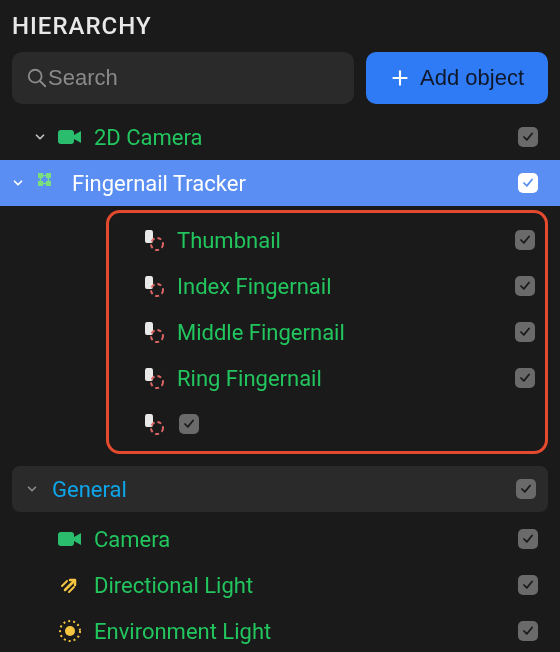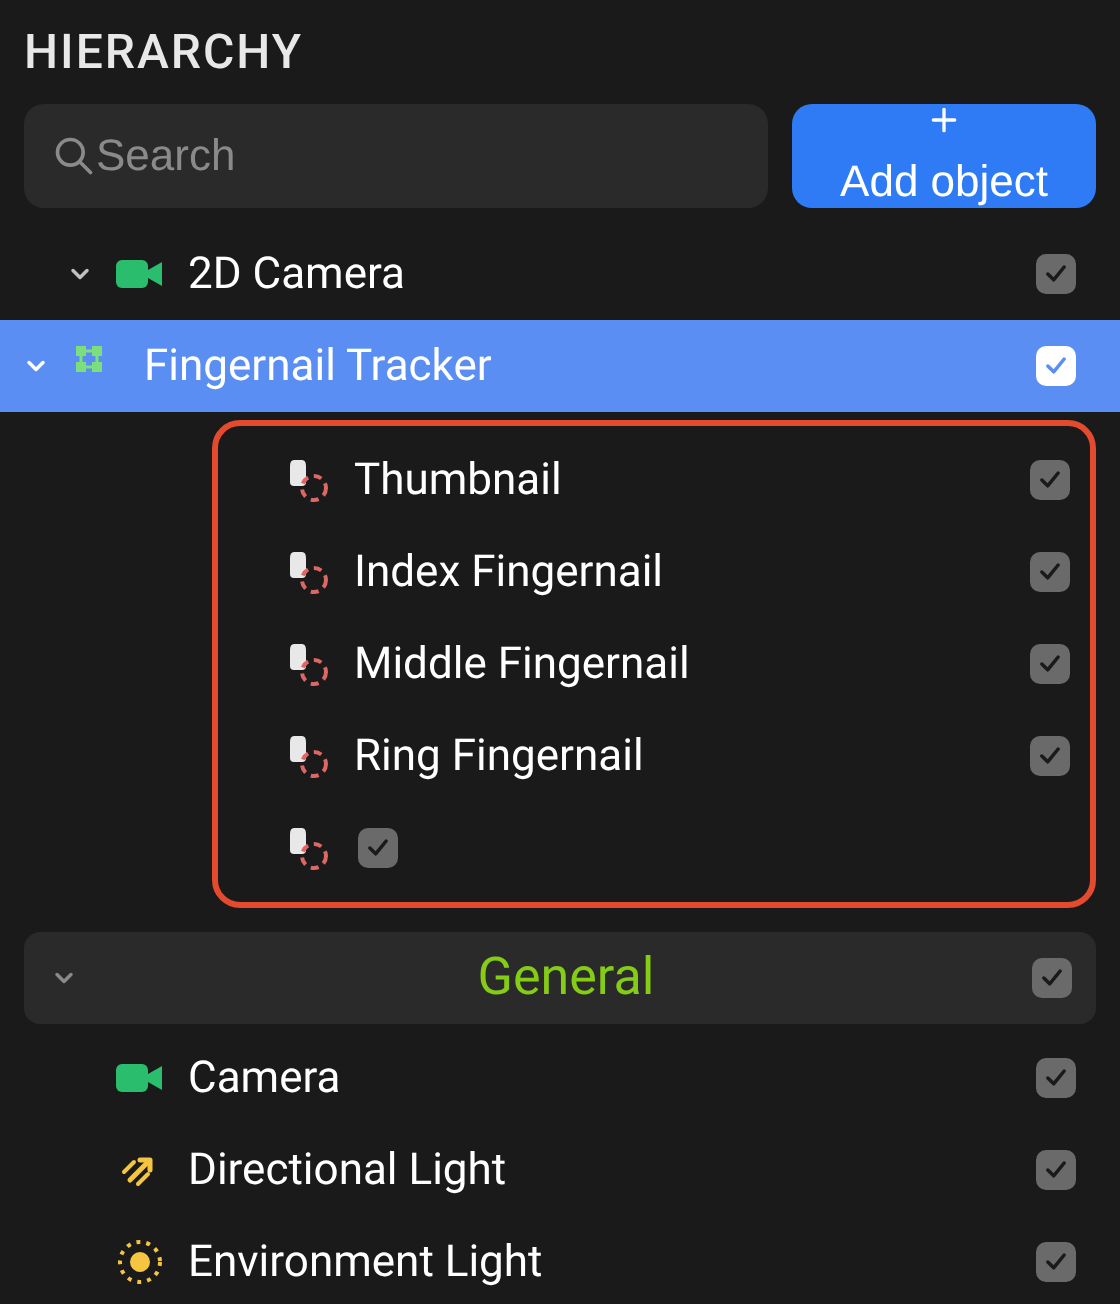--- a/index.html
+++ b/index.html
@@ -42,29 +42,28 @@
     color: #c0c0c0;
     font-size: 22px;
   }
   .search input::placeholder { color: #8a8a8a; }
   .addbtn {
     display: flex;
     align-items: center;
     justify-content: center;
     gap: 10px;
     background: #2f7bf5;
-    color: #ffffff;
+    color: #0f172a;
     border: none;
     border-radius: 10px;
     padding: 0 24px;
     height: 52px;
     font-size: 22px;
     font-weight: 500;
     cursor: pointer;
-    flex-direction: column;
   }
   .tree { margin-top: 2px; }
   .row {
     display: flex;
     align-items: center;
     height: 46px;
     border-radius: 6px;
     position: relative;
   }
   .row .chev {
@@ -78,21 +77,21 @@
   .row .icon {
     width: 28px;
     display: flex;
     align-items: center;
     justify-content: center;
     margin-right: 10px;
   }
   .row .label {
     flex: 1;
     font-size: 22px;
-    color: #ffffff;
+    color: #22c55e;
   }
   .row .check {
     width: 24px;
     height: 24px;
     display: flex;
     align-items: center;
     justify-content: center;
     margin-right: 8px;
     cursor: pointer;
   }
@@ -131,23 +130,22 @@
   .section-header .chev {
     width: 20px;
     display: flex;
     align-items: center;
     justify-content: center;
     margin-right: 10px;
     cursor: pointer;
   }
   .section-header .label {
     flex: 1;
-    font-size: 26px;
-    color: #84cc16;
-    text-align: center;
+    font-size: 22px;
+    color: #0ea5e9;
   }
   .section-header .check {
     width: 24px; height: 24px;
     display:flex;align-items:center;justify-content:center;
     cursor:pointer;
   }
   .check-box {
     width: 20px; height: 20px;
     border-radius: 5px;
     background: #6a6a6a;

